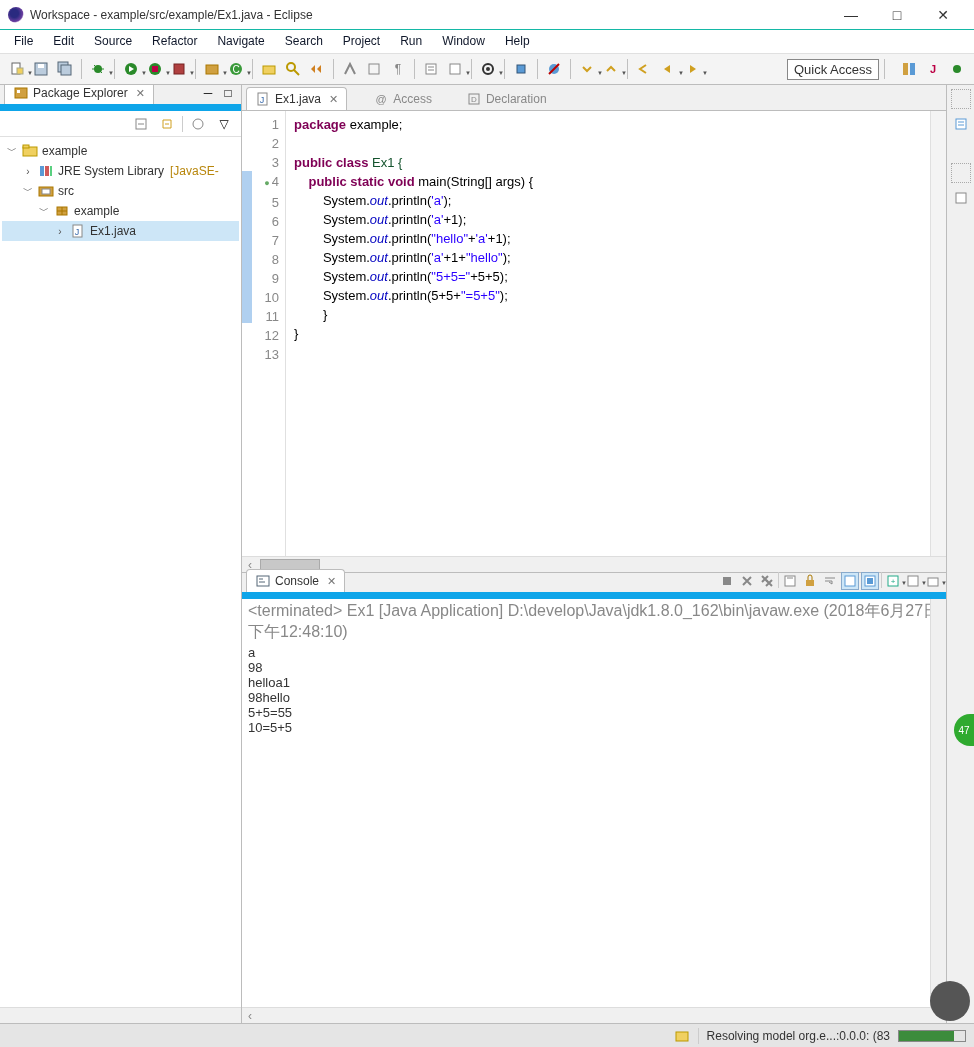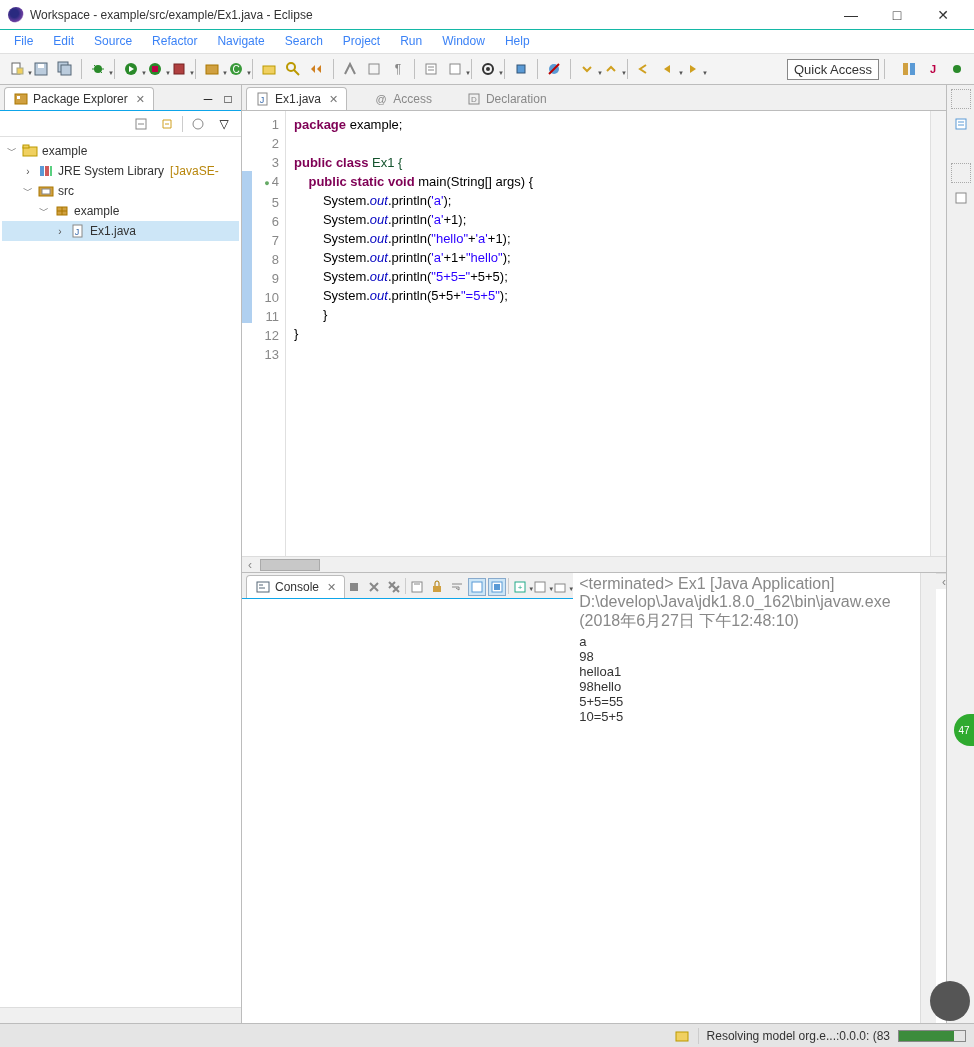--- a/index.html
+++ b/index.html
@@ -7,39 +7,39 @@
 
 
 .titlebar { height: 30px; background: #ffffff; border-bottom: 1px solid #14b8a6; display: flex; align-items: center; padding: 0 8px; }
 .titlebar .eclipse-icon { width: 16px; height: 16px; margin-right: 6px; background: radial-gradient(circle at 40% 40%, #2a2a80 30%, #6a3fa0 60%, transparent 70%); border-radius: 50%; }
 .titlebar .title-text { flex: 1; color: #333; font-size: 12px; }
 .titlebar .win-btns { display: flex; gap: 0; }
 .titlebar .win-btn { width: 46px; height: 28px; display: flex; align-items: center; justify-content: center; color: #333; font-size: 14px; cursor: default; }
 
 
 .menubar { height: 24px; display: flex; align-items: stretch; padding: 0 4px; border-bottom: 1px solid #e0e0e0; }
-.menubar .menu-item { padding: 4px 10px; color: #3b82f6; cursor: default; font-size: 12px; }
+.menubar .menu-item { padding: 4px 10px; color: #0f172a; cursor: default; font-size: 12px; }
 
 
 .toolbar-area { border-bottom: 1px solid #bcbcbc; padding: 4px 6px; display: flex; flex-wrap: wrap; align-items: center; gap: 2px; background: #f4f4f4; }
 .tb-btn { width: 22px; height: 22px; display: inline-flex; align-items: center; justify-content: center; border: 1px solid transparent; position: relative; }
 .tb-sep { width: 1px; height: 20px; background: #c0c0c0; margin: 0 3px; }
 .tb-btn .dd { position: absolute; right: -6px; bottom: 3px; font-size: 6px; color: #555; }
 .qa { margin-left: auto; border: 1px solid #888; padding: 2px 6px; background: #fff; font-size: 13px; color: #333; }
 .persp-btns { display: flex; gap: 2px; margin-left: 8px; }
 
 
 .main { flex: 1; display: flex; overflow: hidden; }
 .left-col { width: 242px; border-right: 1px solid #bcbcbc; display: flex; flex-direction: column; background: #fff; }
 .right-col { flex: 1; display: flex; flex-direction: column; overflow: hidden; }
 .far-right { width: 28px; border-left: 1px solid #bcbcbc; background: #f0f0f0; display: flex; flex-direction: column; align-items: center; padding-top: 4px; gap: 4px; }
 .far-right .slot { width: 20px; height: 20px; border: 1px dotted #aaa; }
 
 
-.view-tabs { height: 26px; display: flex; align-items: flex-end; border-bottom: 1px solid #0ea5e9; background: #f0f0f0; padding: 0 4px; }
+.view-tabs { height: 26px; display: flex; align-items: flex-end; border-bottom: 7px solid #0ea5e9; background: #f0f0f0; padding: 0 4px; }
 .view-tab { display: flex; align-items: center; gap: 4px; padding: 3px 8px; border: 1px solid #bcbcbc; border-bottom: none; background: #ffffff; border-radius: 4px 4px 0 0; font-size: 12px; color: #333; }
 .view-tab.inactive { background: #eaeaea; color: #888; }
 .view-tab .close-x { color: #777; font-size: 11px; margin-left: 4px; }
 .view-tabs .spacer { flex: 1; }
 .view-tabs .toolbtns { display: flex; gap: 2px; padding-bottom: 2px; }
 .view-tabs .toolbtns .tb-btn { width: 18px; height: 18px; }
 
 
 .pe-toolbar { height: 26px; display: flex; align-items: center; justify-content: flex-end; gap: 4px; padding: 0 6px; border-bottom: 1px solid #e0e0e0; }
 
@@ -59,21 +59,21 @@
 .code .hl-line { background: #e8f2fe; display: block; width: 100%; }
 .kw { color: #7f0055; font-weight: bold; }
 .fld { color: #0000c0; font-style: italic; }
 .str { color: #2a00ff; }
 .cls { color: #14532d; }
 .ov-ruler { width: 16px; background: #f4f4f4; border-left: 1px solid #e0e0e0; position: relative; }
 .hscroll { height: 16px; background: #f0f0f0; border-top: 1px solid #ddd; display:flex; align-items:center; }
 .hscroll .thumb { height:12px; background:#c8c8c8; border:1px solid #aaa; margin-left:8px; width:60px; }
 
 
-.console-area { height: 450px; display: flex; flex-direction: row; }
+.console-area { height: 450px; display: flex; flex-direction: column; }
 .console-body { flex: 1; padding: 2px 6px; font-family: Consolas, monospace; font-size: 13px; color: #333; overflow: auto; position:relative; }
 .console-body .term-line { color: #888; font-family: "Segoe UI", sans-serif; font-size: 16px; margin-bottom: 2px; }
 .vscroll { position:absolute; right:0; top:0; bottom:0; width:16px; background:#f0f0f0; border-left:1px solid #ddd; }
 
 
 .statusbar { height: 24px; border-top: 1px solid #bcbcbc; display: flex; align-items: center; padding: 0 8px; gap: 8px; background: #e5e5e5; font-size: 12px; color: #333; }
 .statusbar .spacer { flex: 1; }
 .statusbar .progress { width: 68px; height: 12px; border: 1px solid #888; position: relative; }
 .statusbar .progress .fill { position: absolute; left:0; top:0; bottom:0; background: #3c8c3c; }
 

